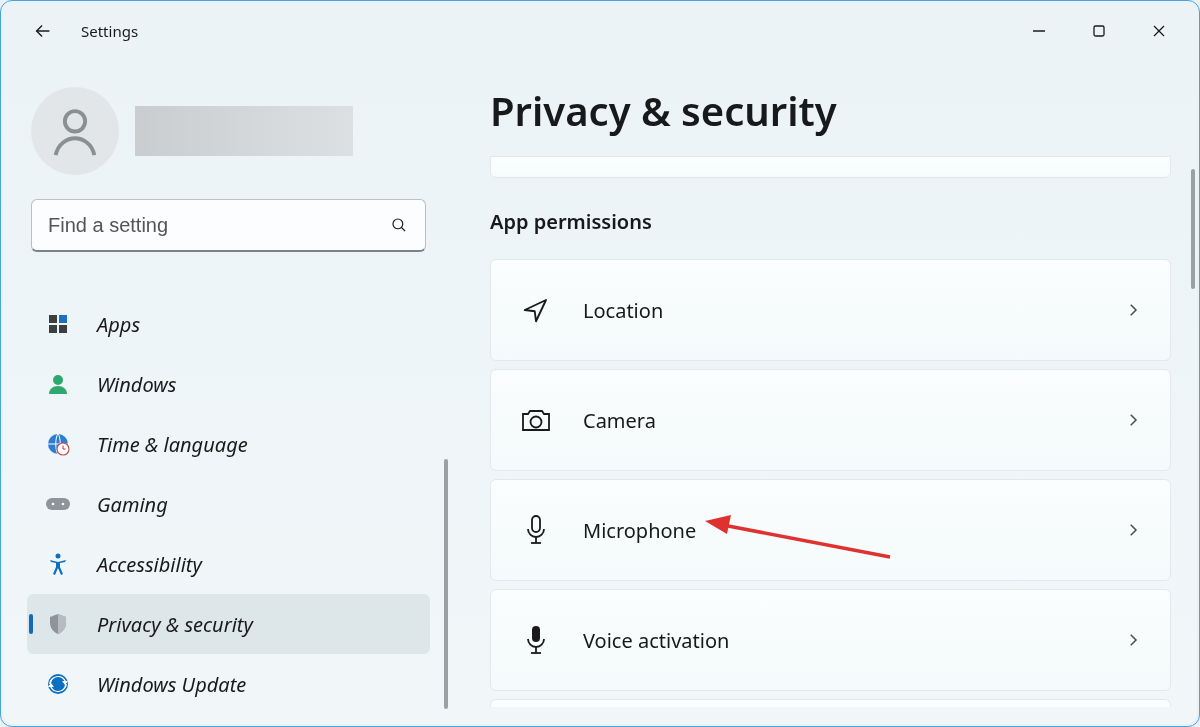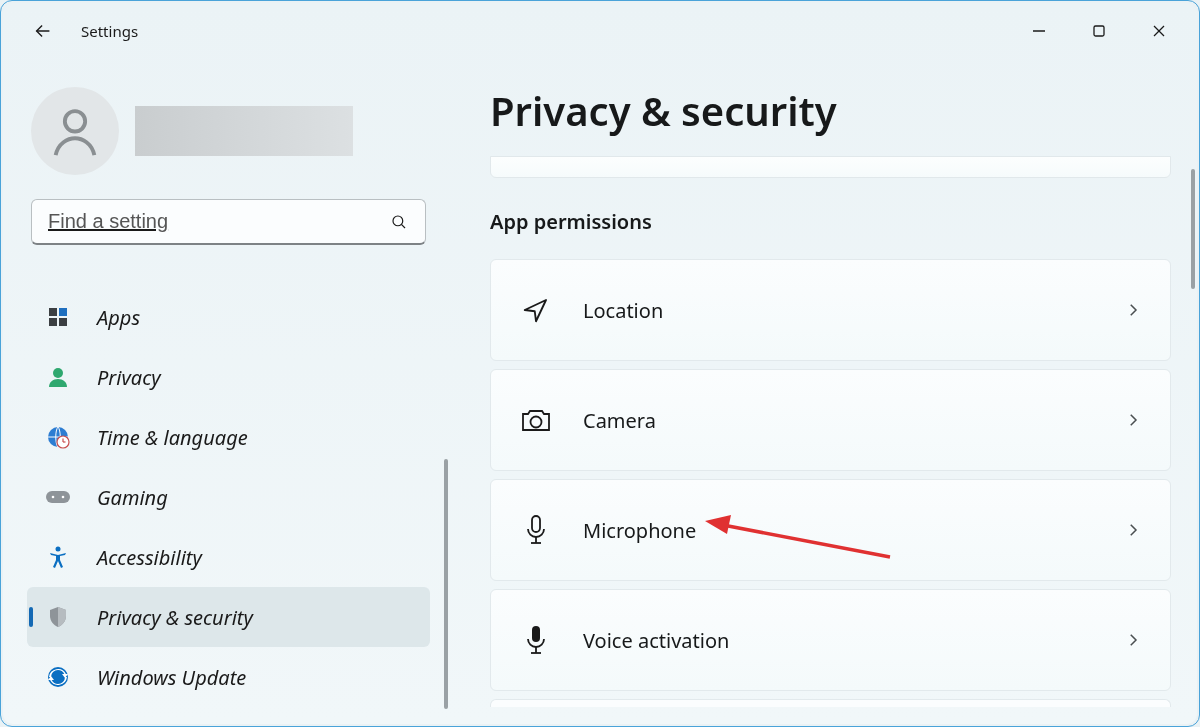--- a/index.html
+++ b/index.html
@@ -82,29 +82,28 @@
     width: 218px; height: 50px;
     background: linear-gradient(90deg, #C9CDCF 0%, #DCE0E2 100%);
   }
 
   
   .search-wrap {
     padding: 0 22px 0 28px;
     margin-bottom: 42px;
   }
   .search {
-    height: 46px;
+    height: 53px;
     border: 1px solid #B9BFC2;
     border-bottom: 2px solid #7d8285;
     border-radius: 6px;
     background: #FBFDFE;
     display: flex;
     align-items: center;
     padding: 0 16px;
-    text-decoration: underline;
   }
   .search input {
     flex: 1;
     border: none;
     outline: none;
     background: transparent;
     font-size: 20px;
     color: #555;
   }
   .search input::placeholder { color: #555; }
@@ -299,21 +298,21 @@
           <div class="nlabel">Apps</div>
         </div>
 
         <div class="nav-item">
           <div class="nicon">
             <svg width="24" height="24" viewBox="0 0 24 24">
                 <circle cx="12" cy="8" r="5" fill="#2fa86f"></circle>
                 <path d="M3 22c0-5 4-8 9-8s9 3 9 8" fill="#2fa86f"></path>
               </svg>
           </div>
-          <div class="nlabel">Privacy</div>
+          <div class="nlabel">Windows</div>
         </div>
 
         <div class="nav-item">
           <div class="nicon">
             <svg width="24" height="24" viewBox="0 0 24 24">
                 <circle cx="12" cy="12" r="10" fill="#2d7dd2"></circle>
                 <path d="M2 12h20M12 2c3 3 3 17 0 20M12 2c-3 3-3 17 0 20" stroke="#fff" stroke-width="1" fill="none"></path>
                 <circle cx="17" cy="17" r="6" fill="#fff" stroke="#c94f4f" stroke-width="1.2"></circle>
                 <line x1="17" y1="17" x2="17" y2="13.5" stroke="#c94f4f" stroke-width="1.2"></line>
                 <line x1="17" y1="17" x2="19.5" y2="17" stroke="#c94f4f" stroke-width="1.2"></line>

